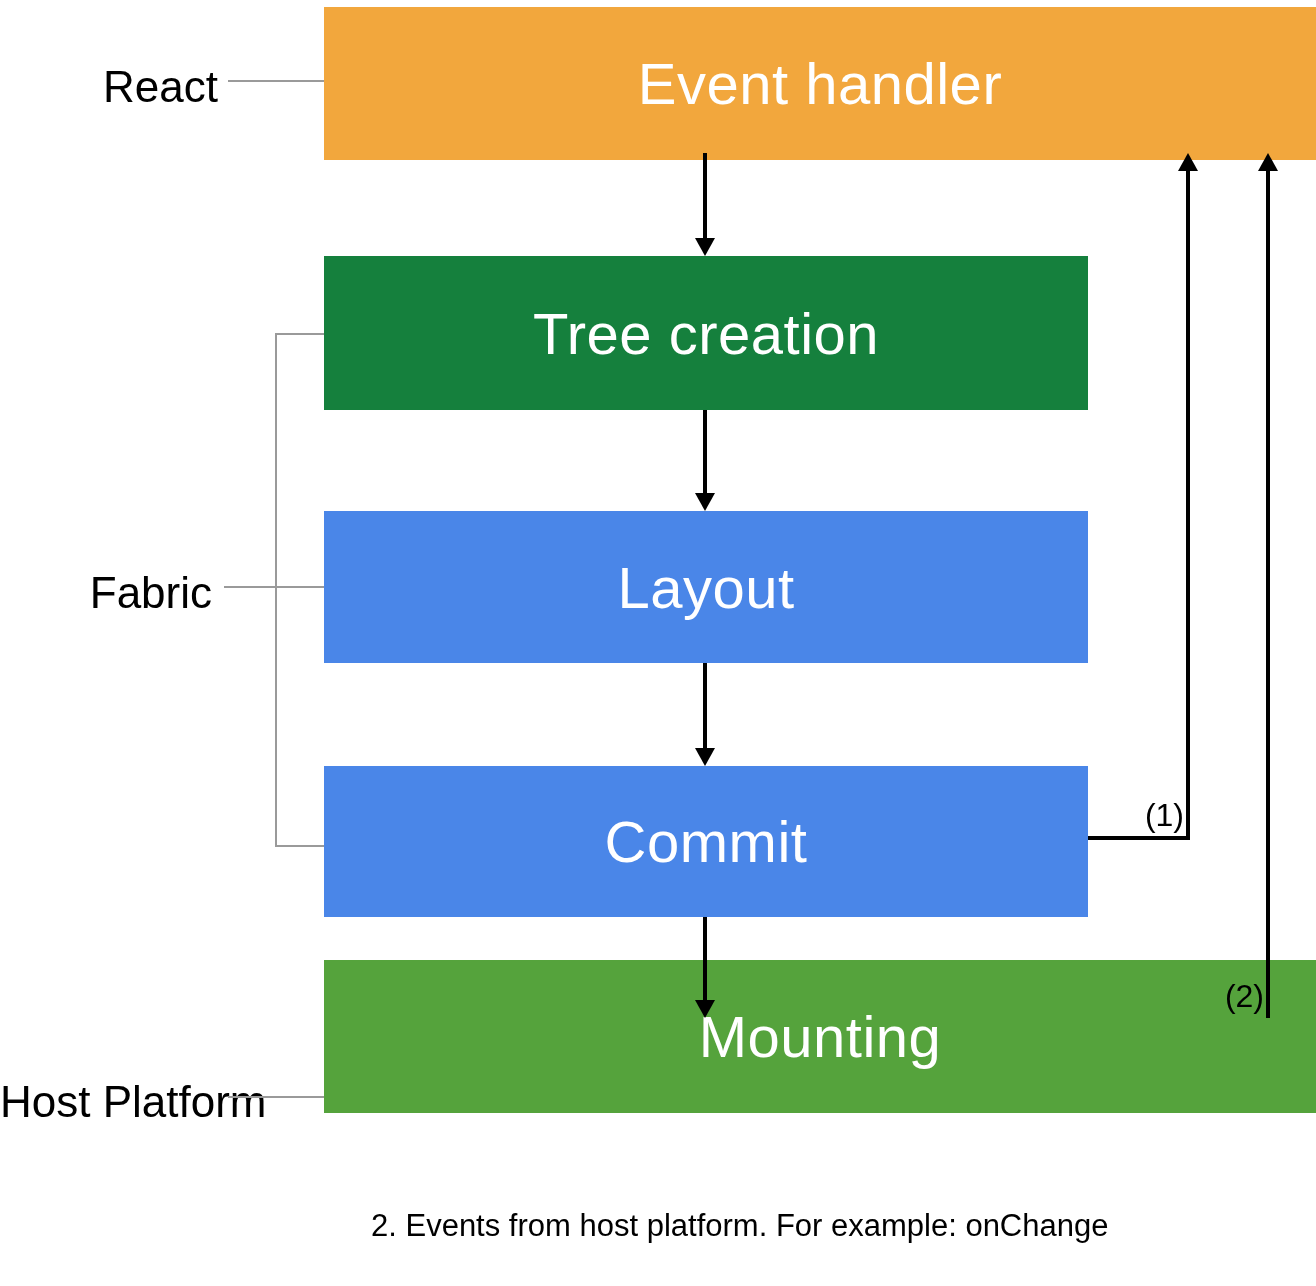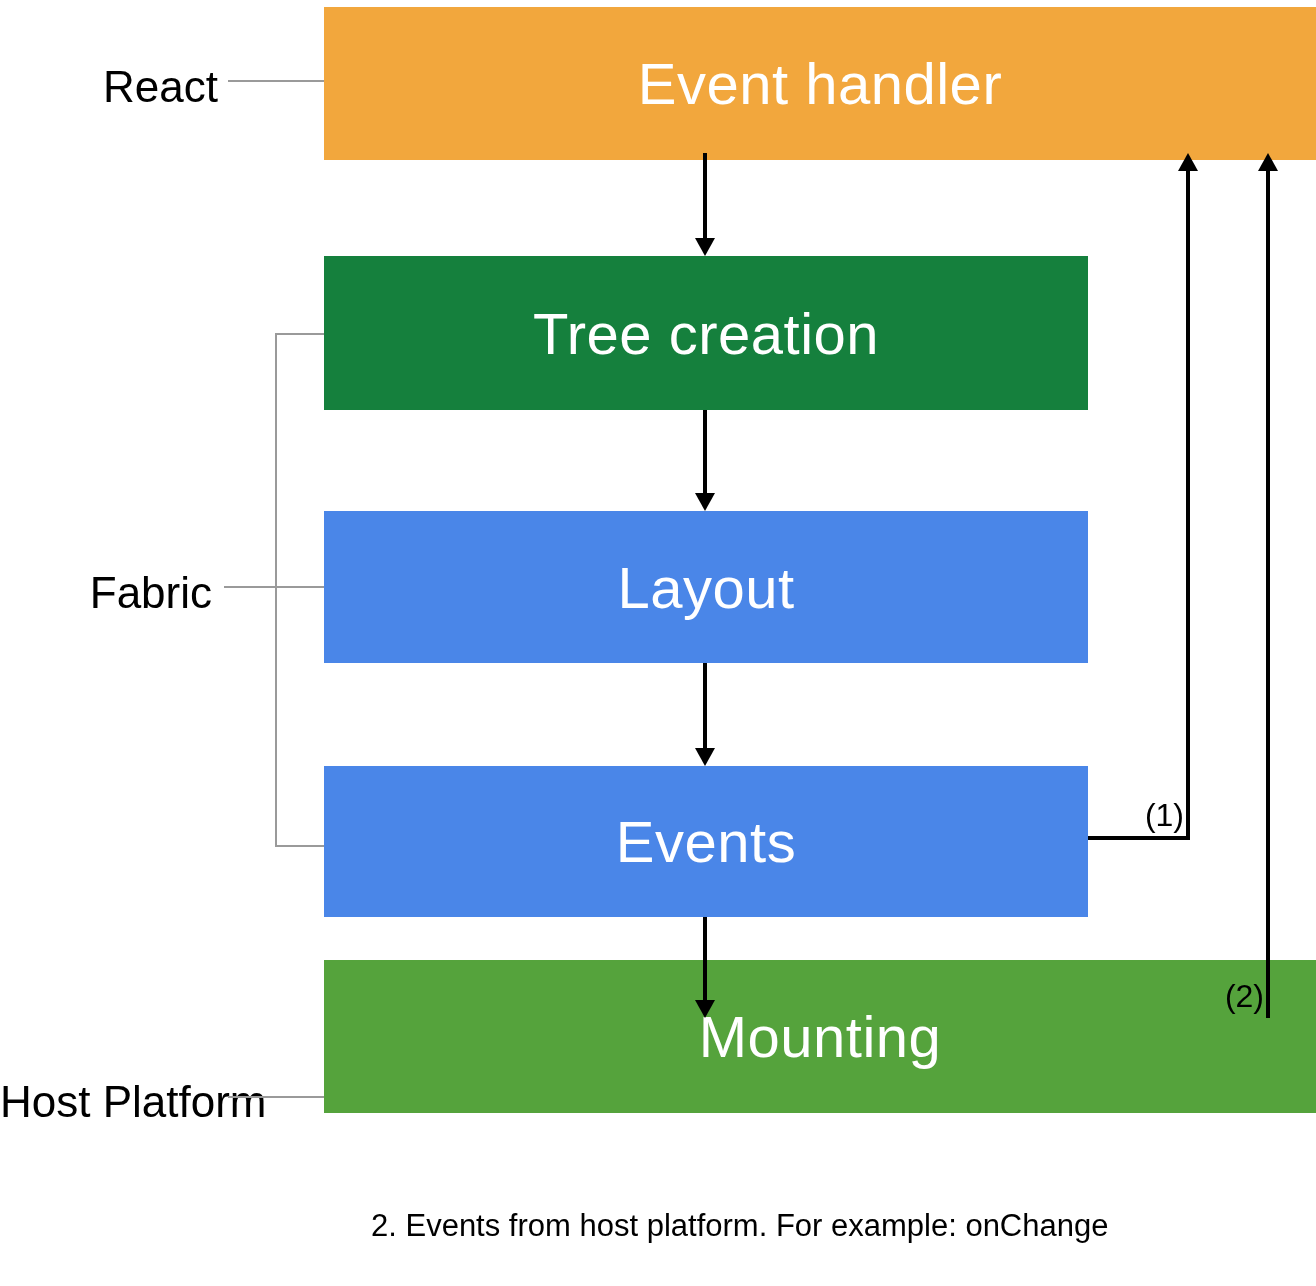--- a/index.html
+++ b/index.html
@@ -46,21 +46,21 @@
 
   <div class="box box-narrow" style="top: 256px; height: 154px; background-color: #15803d;">
     <span>Tree creation</span>
   </div>
 
   <div class="box box-narrow" style="top: 511px; height: 152px; background-color: rgb(74, 134, 232); align-items: center;">
     <span>Layout</span>
   </div>
 
   <div class="box box-narrow" style="top: 766px; height: 151px; background-color: rgb(74, 134, 232);">
-    <span>Events</span>
+    <span>Commit</span>
   </div>
 
   <div class="box box-wide" style="top: 960px; height: 153px; background-color: rgb(85, 163, 60);">
     <span>Mounting</span>
   </div>
 
   <div class="side-label" style="left:0;width:218px;top:62px;">React</div>
   <div class="gray-line" style="left:228px;top:80px;width:96px;height:1.5px;"></div>
 
   <div class="side-label" style="left:0;width:212px;top:568px;">Fabric</div>

